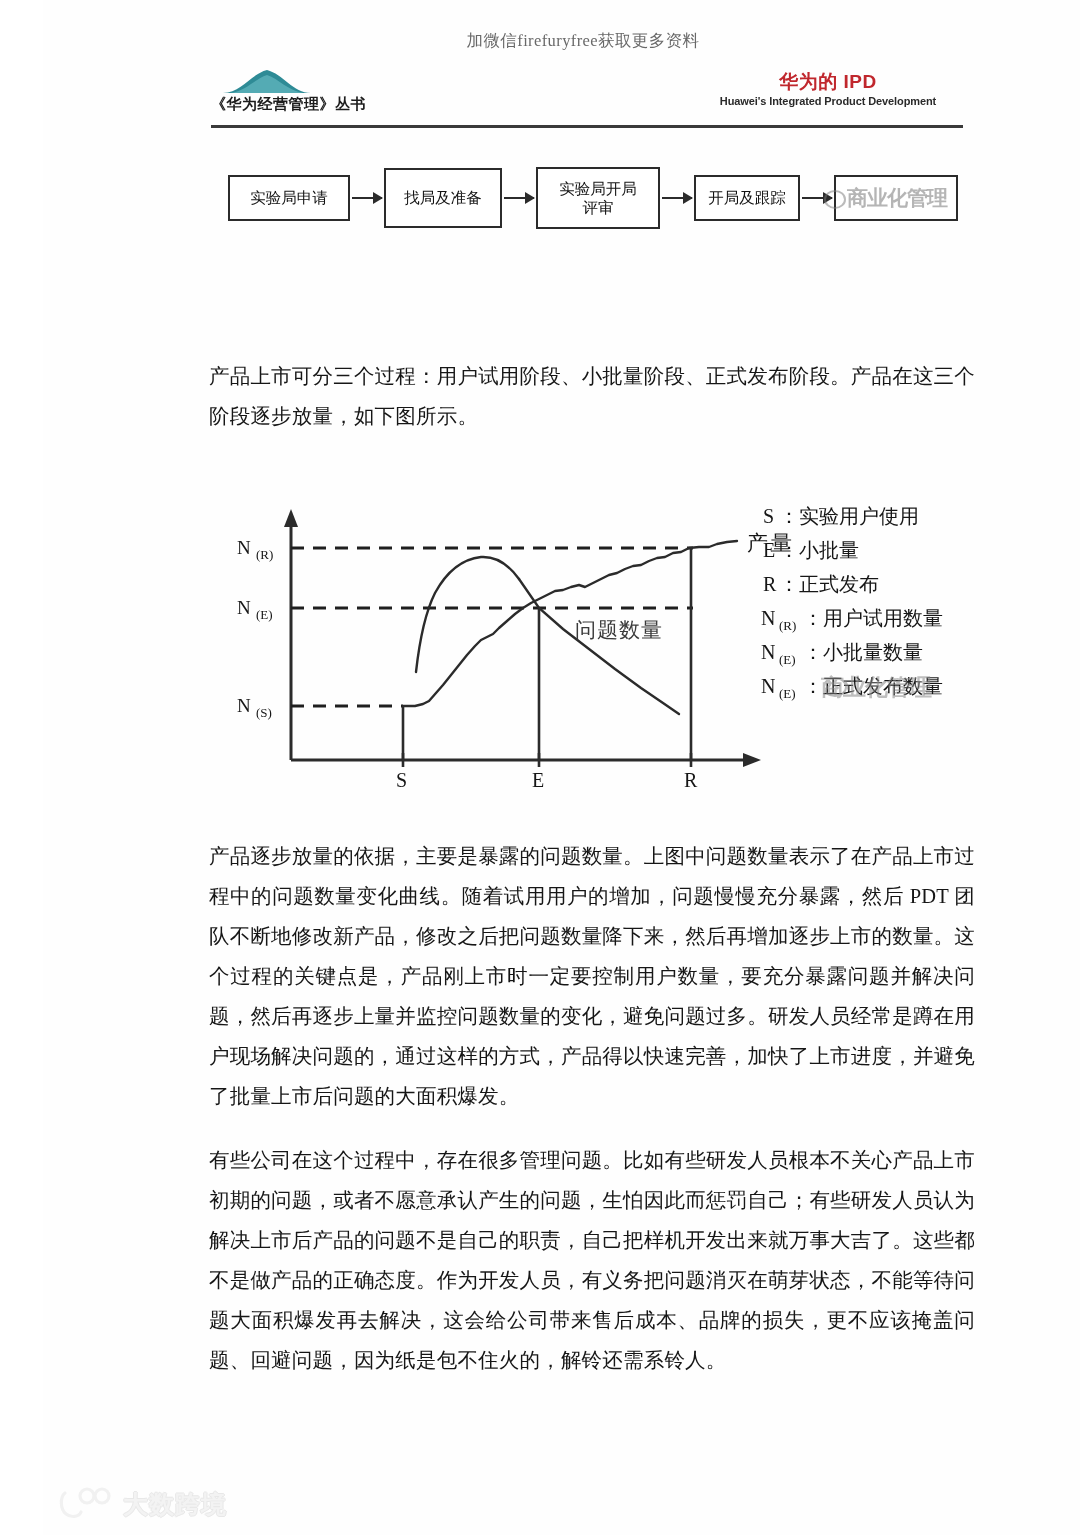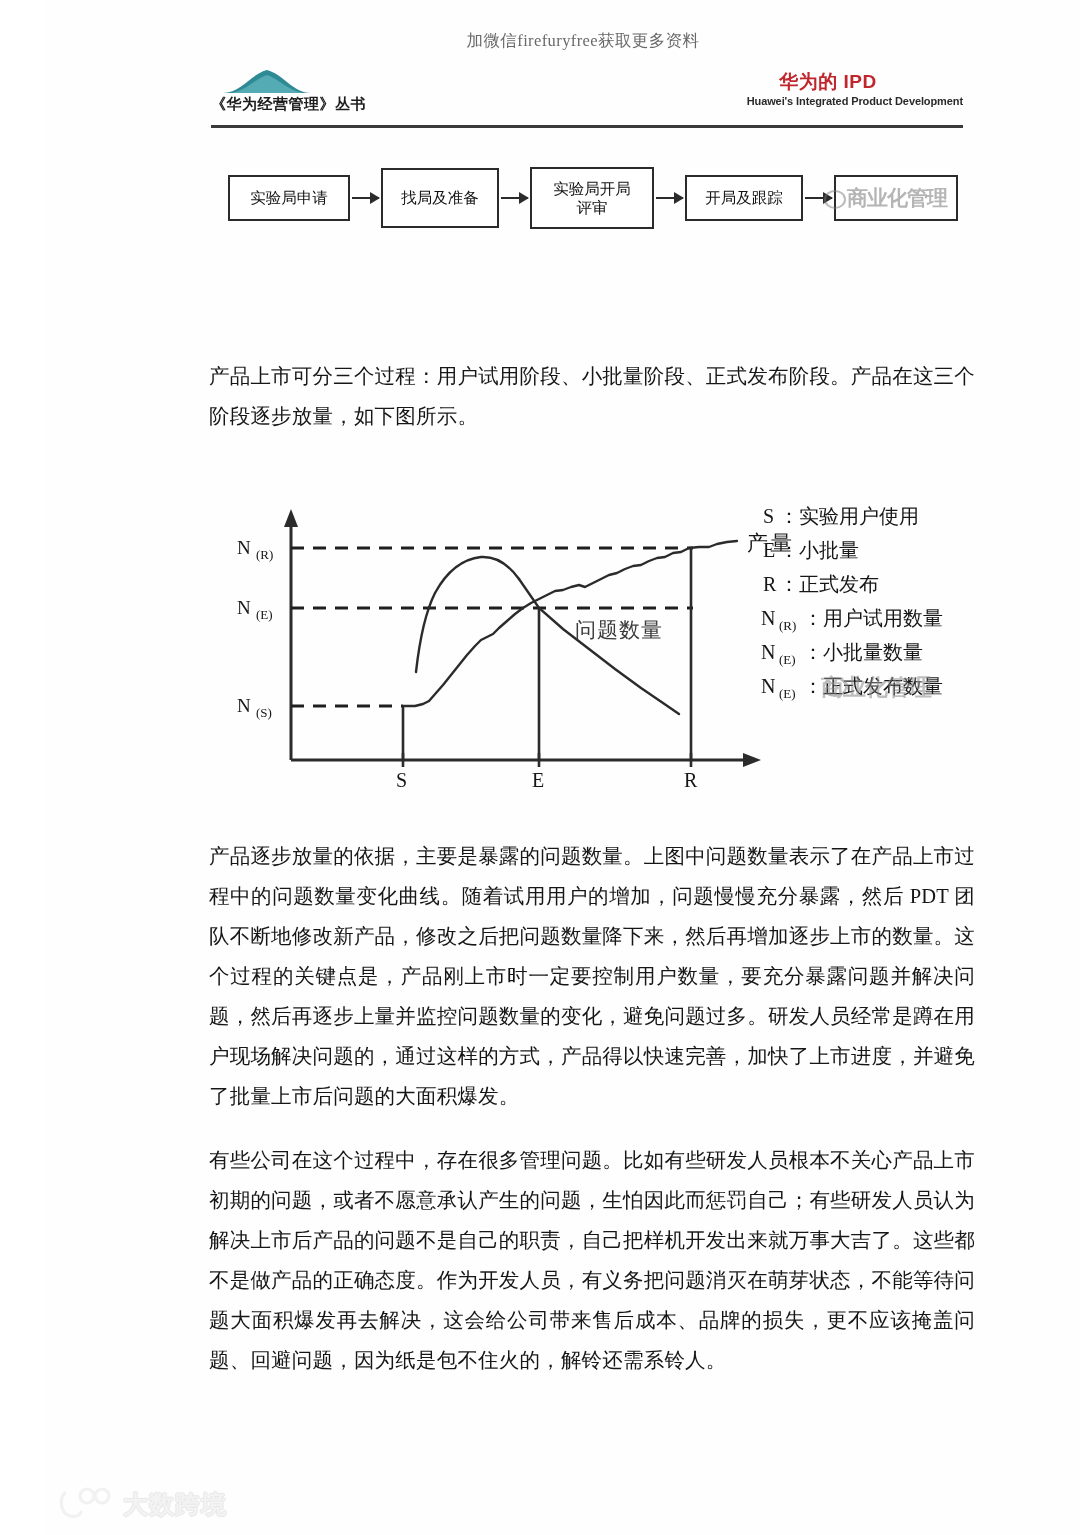--- a/index.html
+++ b/index.html
@@ -86,21 +86,20 @@
     line-height: 1.15;
     font-family: "Liberation Sans", sans-serif;
   }
   .brand-right-sub {
     font-size: 11px;
     font-weight: bold;
     color: #2a2a2a;
     letter-spacing: -0.1px;
     margin-top: 2px;
     font-family: "Liberation Sans", sans-serif;
-    text-align: right;
   }
 
   
   .flow {
     position: absolute;
     top: 162px;
     left: 185px;
     width: 730px;
     height: 72px;
     display: flex;
@@ -117,21 +116,21 @@
     align-items: center;
     justify-content: center;
     padding: 6px 6px;
     box-sizing: border-box;
     white-space: pre-line;
     position: relative;
   }
   .fb1 { width: 122px; height: 46px; }
   .fb2 { width: 118px; height: 60px; }
   .fb3 { width: 124px; height: 62px; }
-  .fb4 { width: 118px; height: 46px; text-align: right; }
+  .fb4 { width: 106px; height: 46px; text-align: right; }
   .fb5 { width: 124px; height: 46px; }
   .flow-arrow {
     flex: 1 1 auto;
     height: 2px;
     background: #2b2b2b;
     position: relative;
     margin: 0 2px;
     min-width: 18px;
   }
   .flow-arrow::after {

